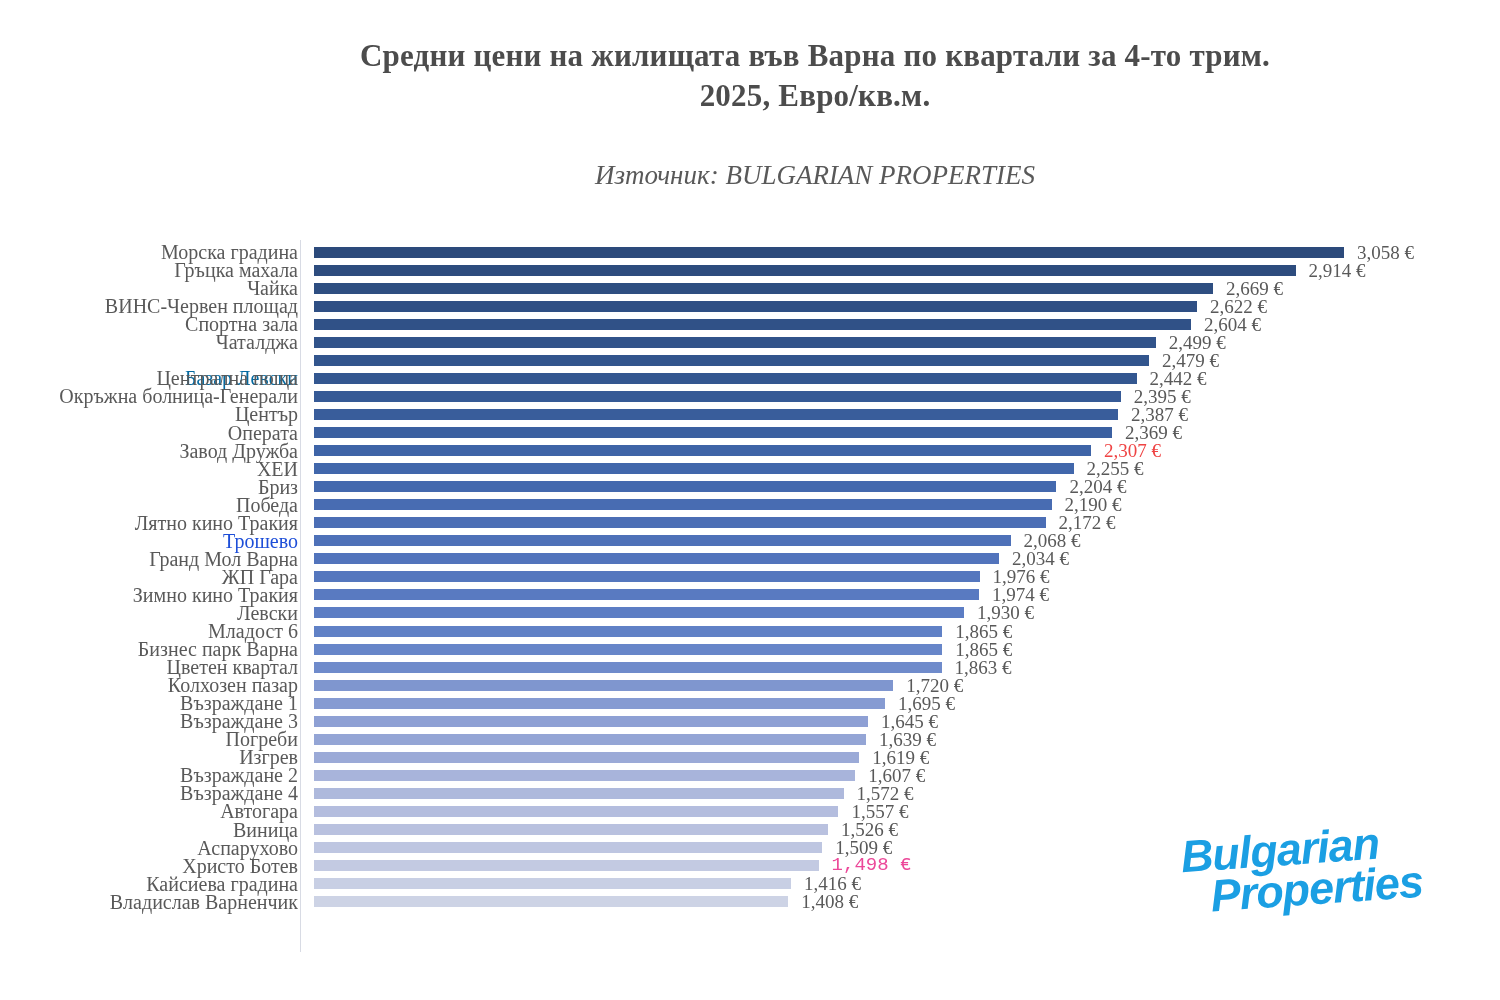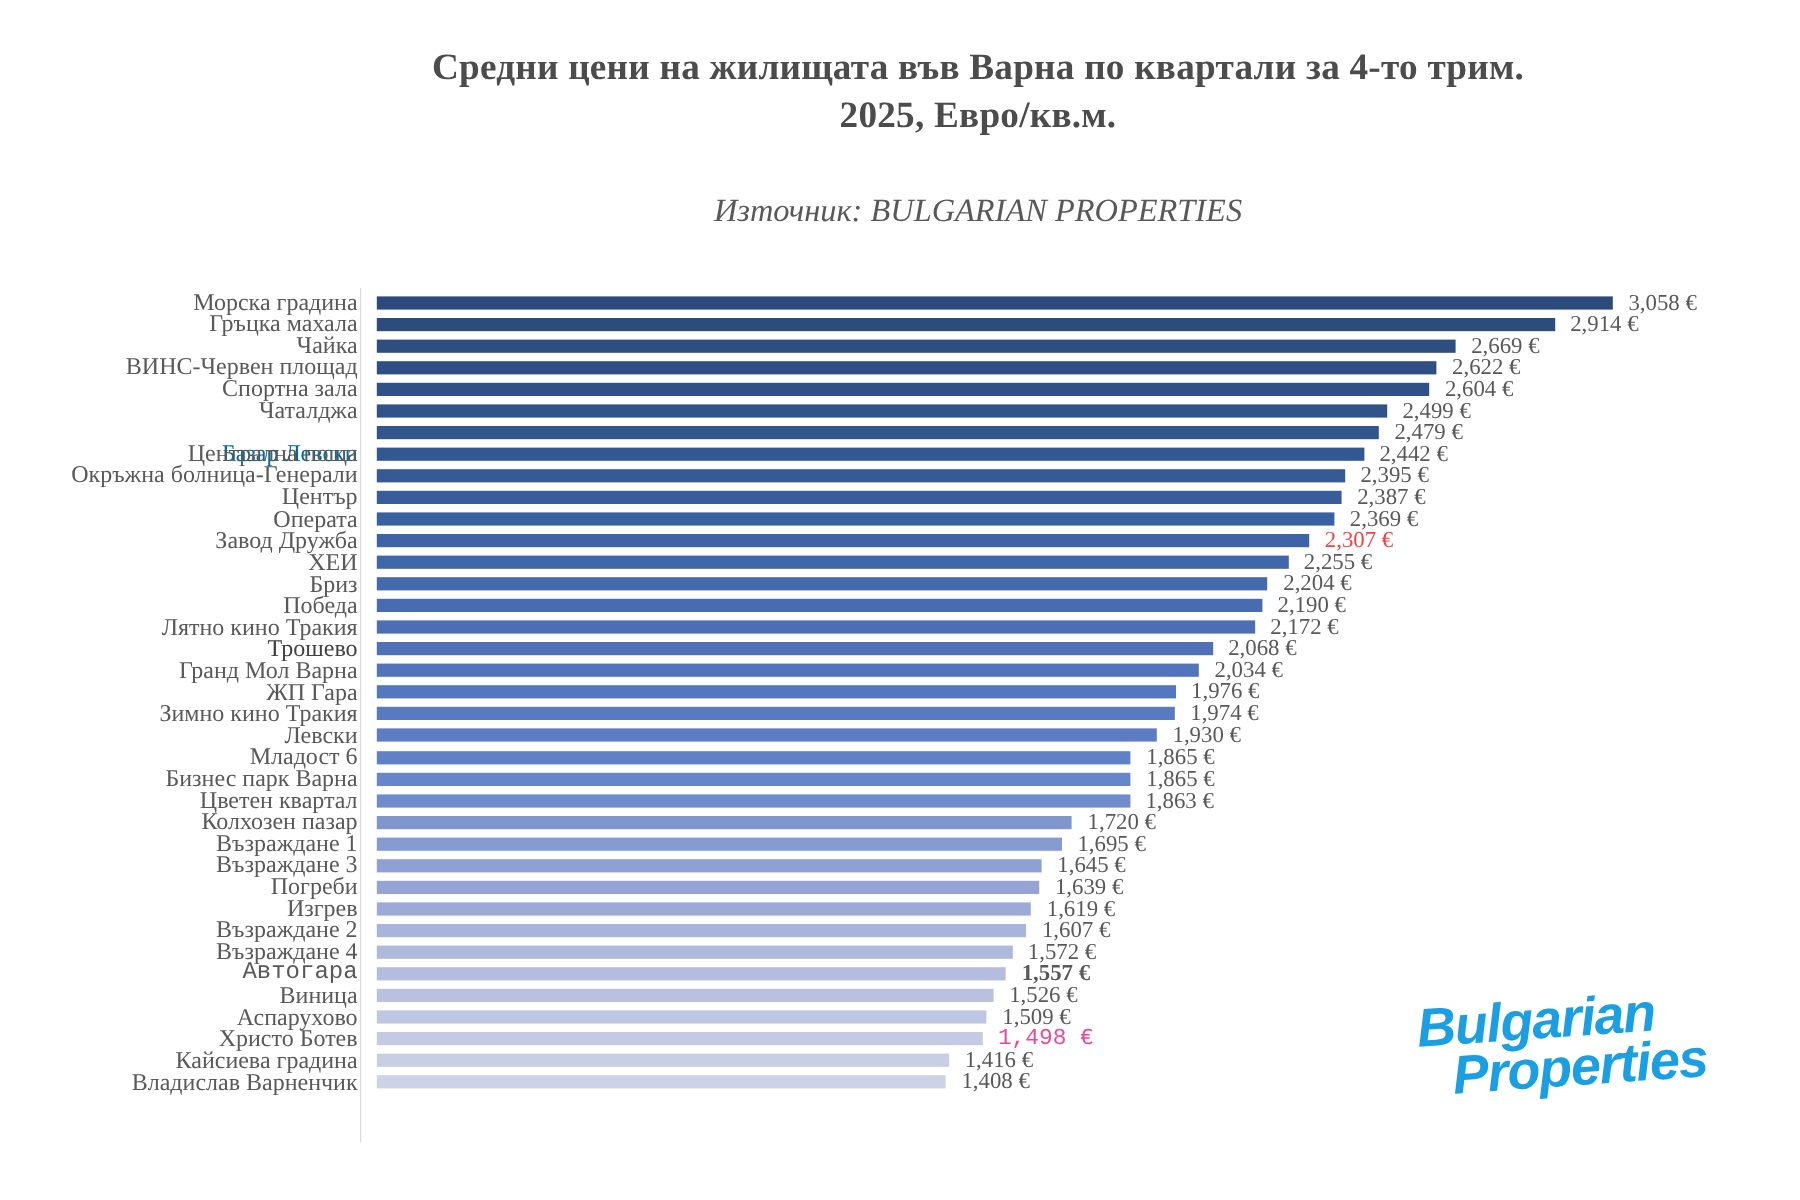--- a/index.html
+++ b/index.html
@@ -144,21 +144,21 @@
         </div>
       </div>
       <div class="row">
         <div class="cat" style="color: rgb(89, 89, 89);">Лятно кино Тракия</div>
         <div class="track">
           <div class="bar" style="width: 731.6px; background: rgb(75, 110, 181);"></div>
           <div class="val" style="color: rgb(89, 89, 89);">2,172 €</div>
         </div>
       </div>
       <div class="row">
-        <div class="cat" style="color: #404040;">Трошево</div>
+        <div class="cat" style="color: #1d4ed8;">Трошево</div>
         <div class="track">
           <div class="bar" style="width: 696.5px; background: rgb(78, 113, 184);"></div>
           <div class="val" style="color: rgb(89, 89, 89);">2,068 €</div>
         </div>
       </div>
       <div class="row">
         <div class="cat" style="color: rgb(89, 89, 89);">Гранд Мол Варна</div>
         <div class="track">
           <div class="bar" style="width: 685.1px; background: rgb(82, 116, 188);"></div>
           <div class="val" style="color: rgb(89, 89, 89);">2,034 €</div>
@@ -249,24 +249,24 @@
         </div>
       </div>
       <div class="row">
         <div class="cat" style="color: rgb(89, 89, 89);">Възраждане 4</div>
         <div class="track">
           <div class="bar" style="width: 529.5px; background: rgb(174, 185, 220);"></div>
           <div class="val" style="color: rgb(89, 89, 89);">1,572 €</div>
         </div>
       </div>
       <div class="row">
-        <div class="cat" style="color: rgb(89, 89, 89); font-family: Liberation Mono, monospace;">Автогара</div>
+        <div class="cat" style="color: rgb(89, 89, 89);">Автогара</div>
         <div class="track">
           <div class="bar" style="width: 524.4px; background: rgb(180, 189, 222);"></div>
-          <div class="val" style="color: rgb(89, 89, 89); font-weight: bold;">1,557 €</div>
+          <div class="val" style="color: rgb(89, 89, 89);">1,557 €</div>
         </div>
       </div>
       <div class="row">
         <div class="cat" style="color: rgb(89, 89, 89);">Виница</div>
         <div class="track">
           <div class="bar" style="width: 514px; background: rgb(185, 193, 223);"></div>
           <div class="val" style="color: rgb(89, 89, 89);">1,526 €</div>
         </div>
       </div>
       <div class="row">

